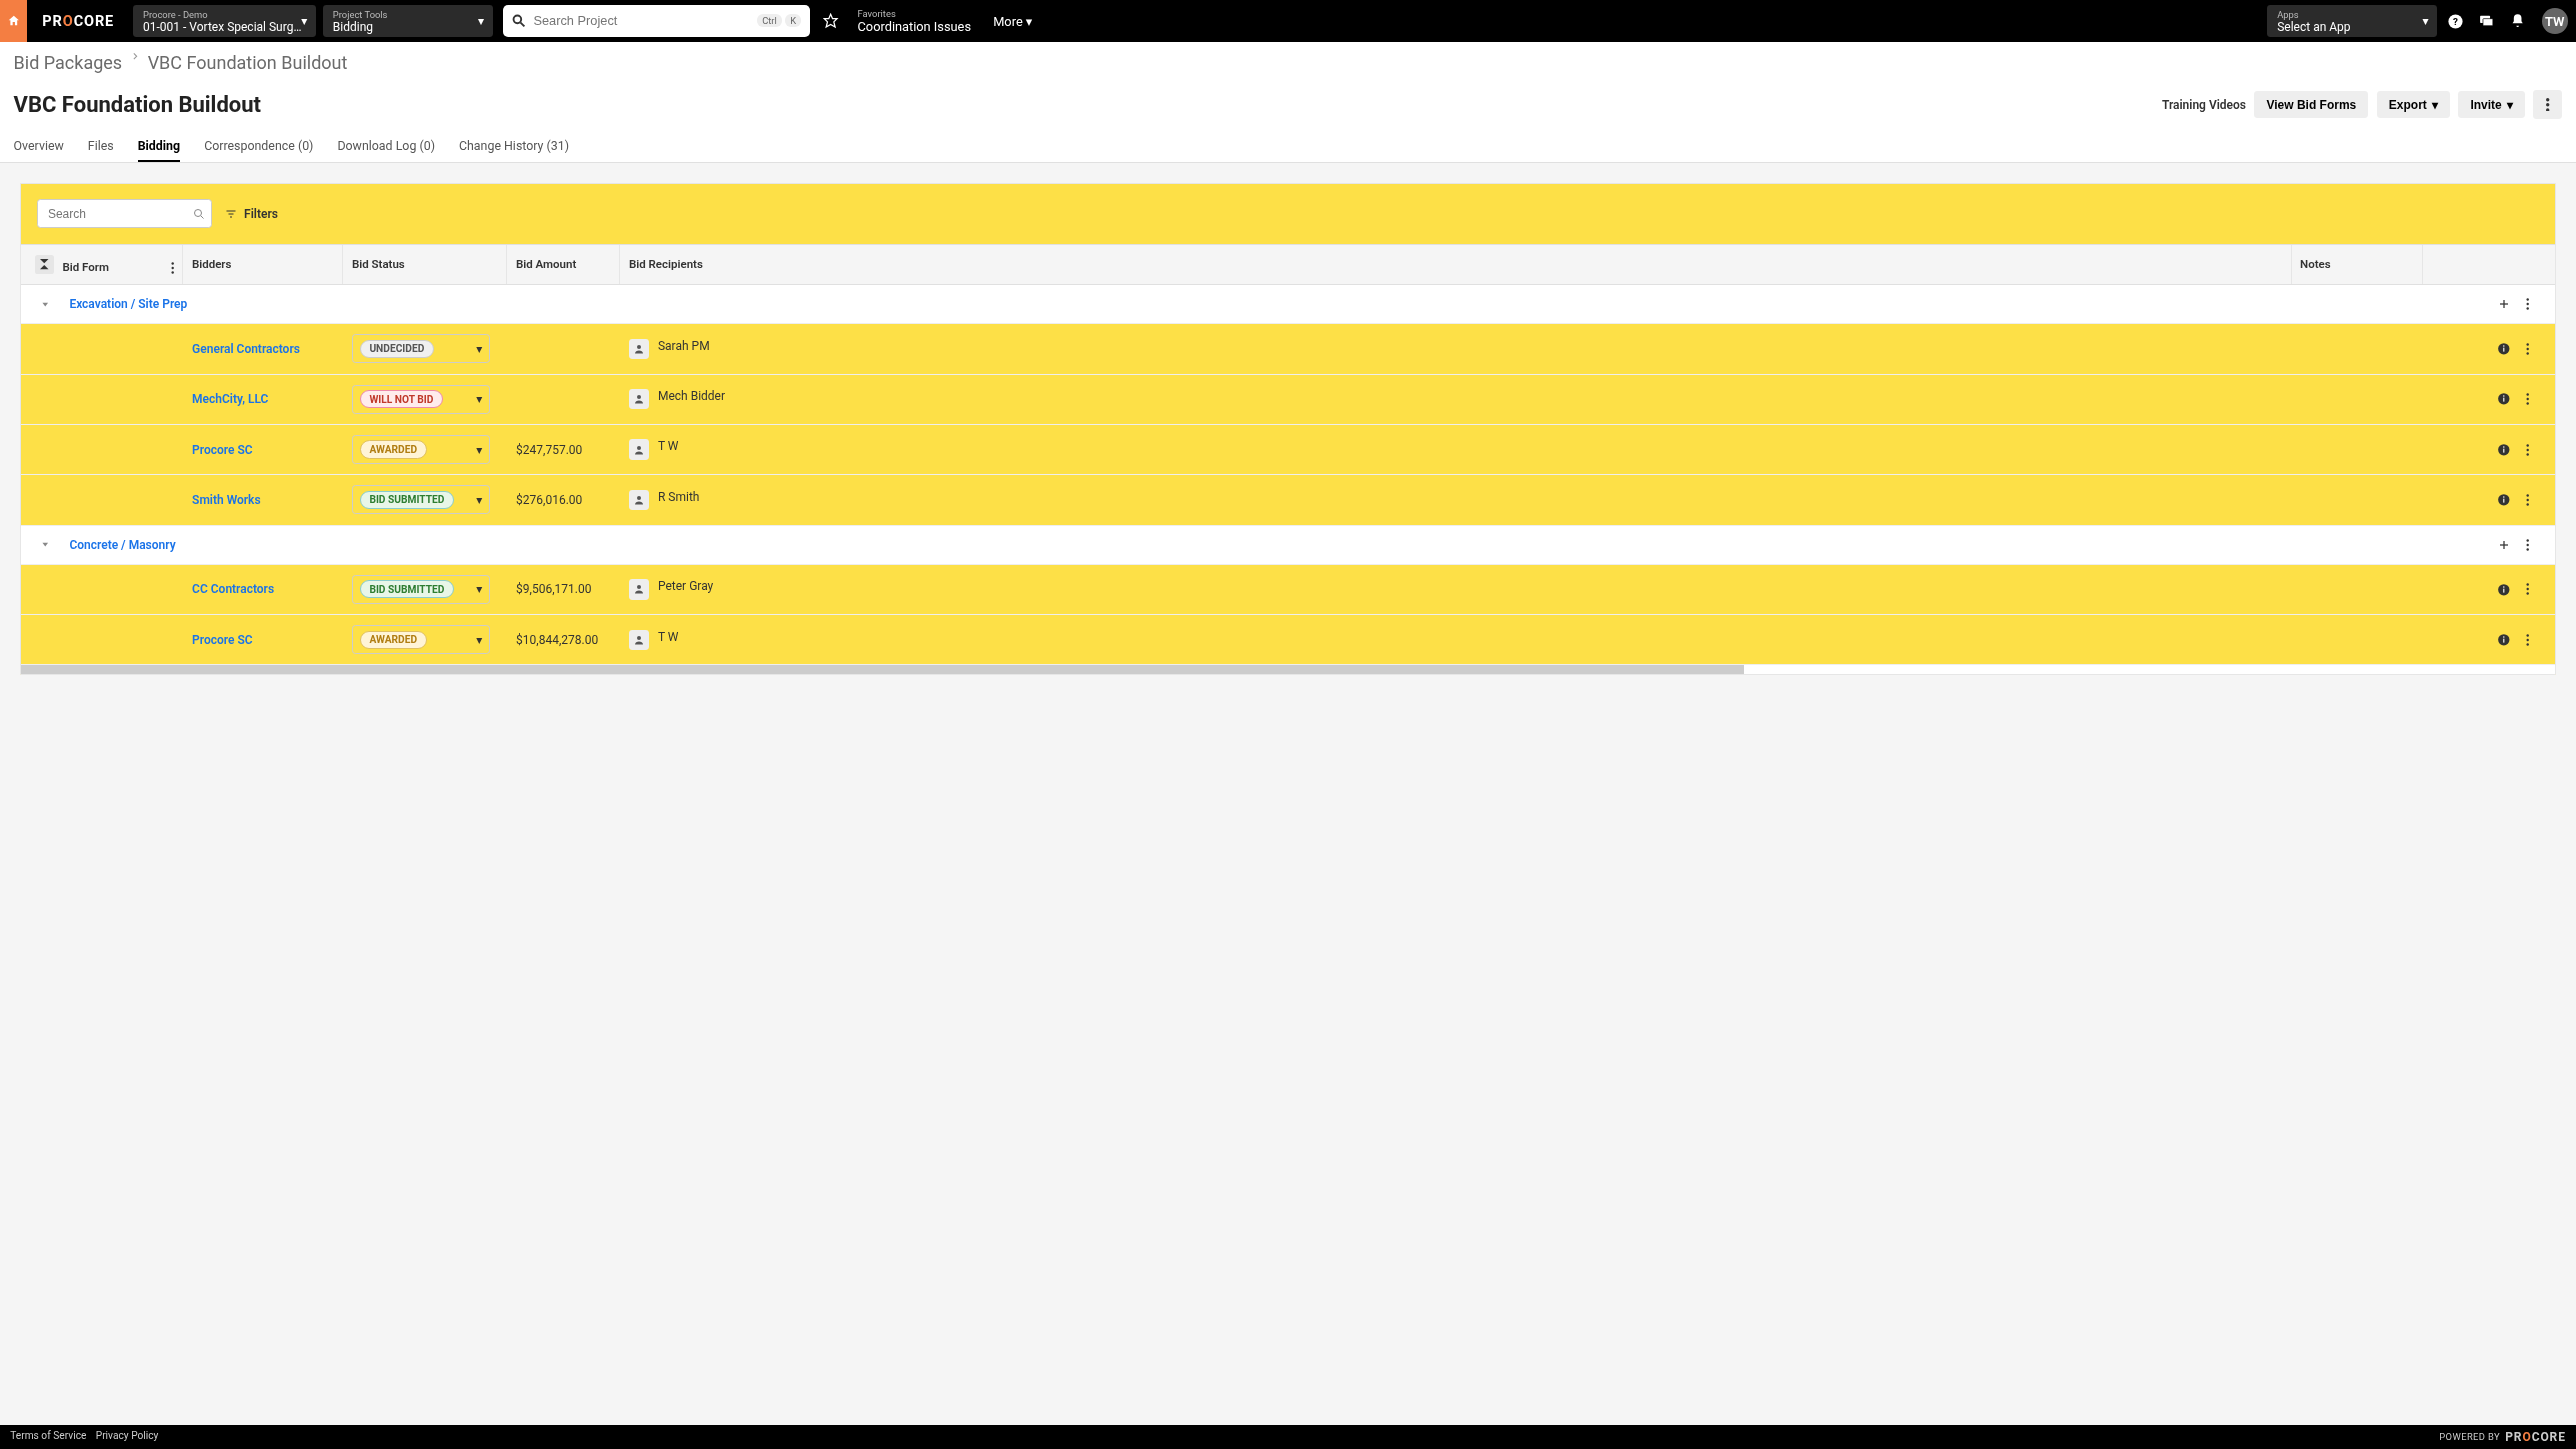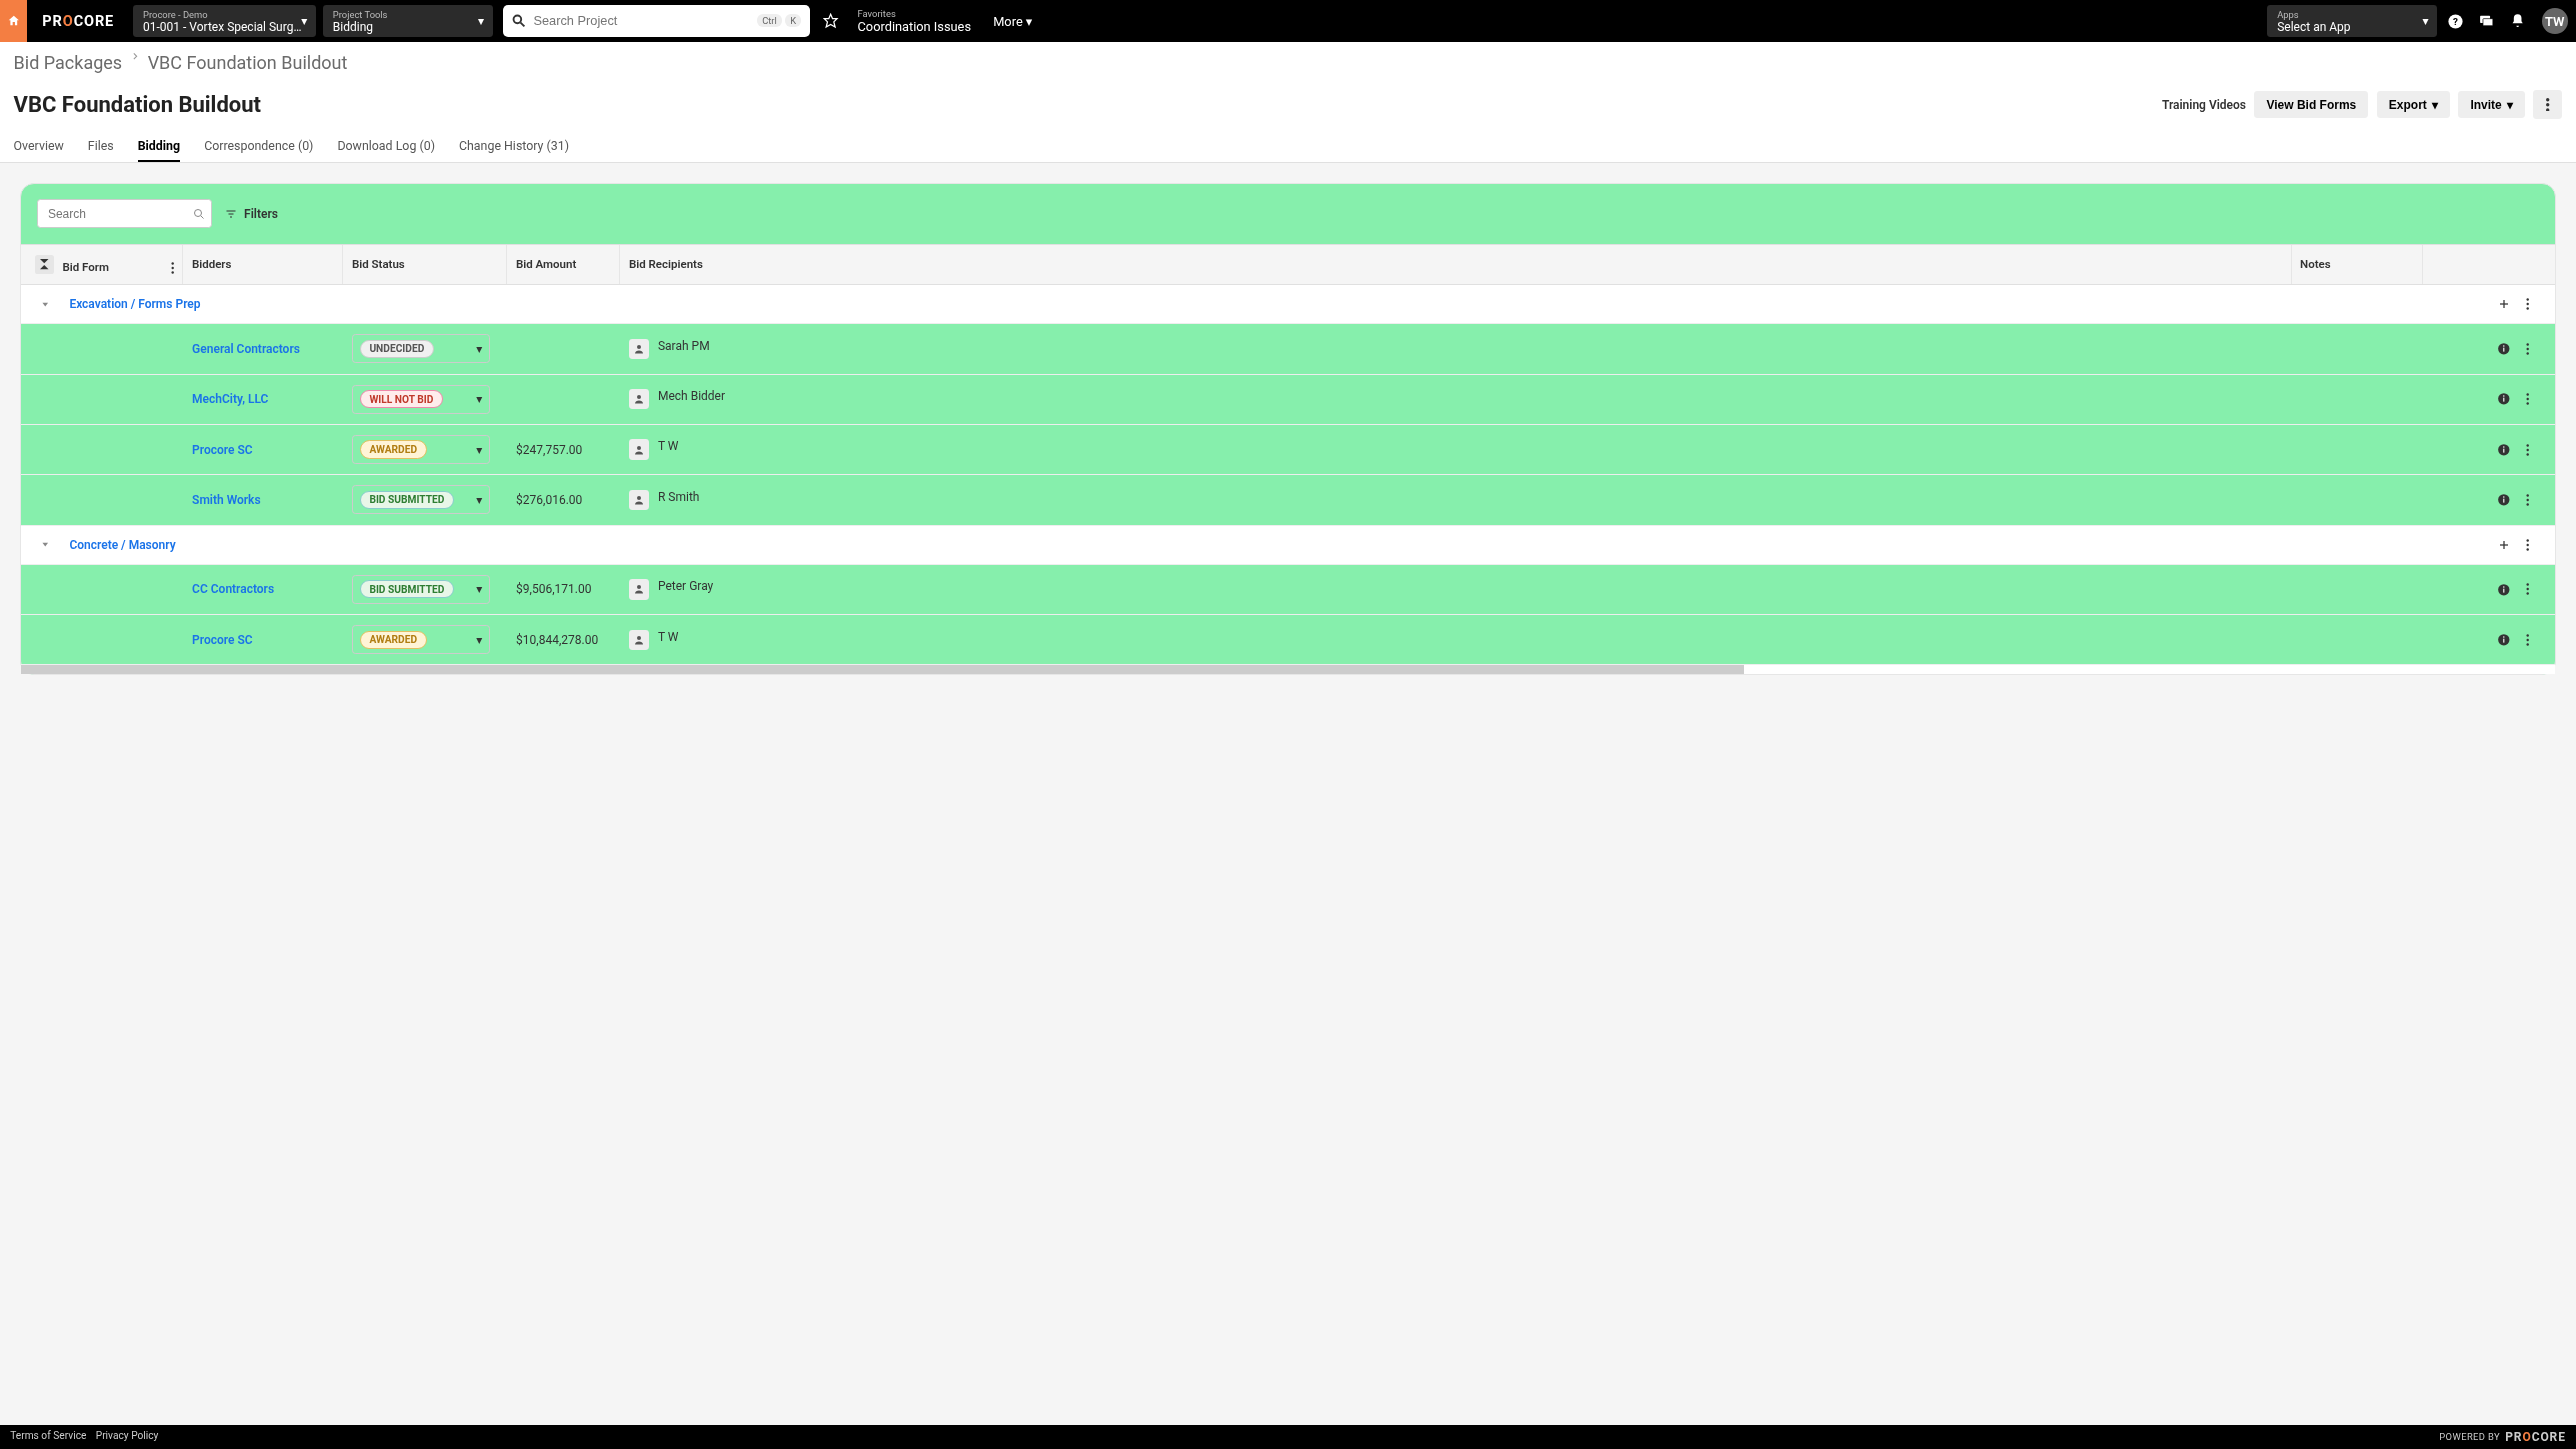--- a/index.html
+++ b/index.html
@@ -39,21 +39,21 @@
 .actions { display: flex; align-items: center; gap: 8.5px; }
 .link-action { font-weight: 600; cursor: pointer; }
 .btn { background: #eee; border: none; border-radius: 3.4px; padding: 6.8px 12px; font-size: 12px; font-weight: 600; cursor: pointer; display: inline-flex; align-items: center; gap: 5.1px;}
 .btn-icon { background: #eee; border:none; border-radius:3.4px; width:29px; height:29px; display:flex; align-items:center; justify-content:center; cursor:pointer;}
 
 .tabs { display: flex; gap: 24px; margin-top: 12px; }
 .tab { padding: 6.8px 0; color: #555; cursor: pointer; border-bottom: 2.6px solid transparent; font-size: 12.4px;}
 .tab.active { color: #000; font-weight: 700; border-bottom-color: #000; }
 
 
-.panel { background: #86efac; margin: 20.4px; border-radius: 14px; border: 0.9px solid #e6e6e6; position: relative;}
+.panel { background: #fde047; margin: 20.4px; border-radius: 1px; border: 0.9px solid #e6e6e6; position: relative;}
 .panel-toolbar { padding: 15.3px; display: flex; gap: 13.6px; align-items: center; }
 .search-input { border: 0.9px solid #ccc; border-radius: 3.4px; height: 29px; width: 175px; padding: 0 25.6px 0 10.2px; font-size: 12px; }
 .search-input-wrap {position:relative;}
 .search-input-wrap .sicon {position:absolute; right:6.8px; top:50%; transform:translateY(-50%); color:#888;}
 .filters-btn { display: flex; align-items: center; gap: 6.8px; font-weight: 600; cursor: pointer; }
 
 
 .grid { border-top: 0.9px solid #e0e0e0; position:relative;}
 .grid-header { background: #f5f5f5; display: flex; font-weight: 600; font-size: 11.5px; color: #333; border-bottom: 0.9px solid #e0e0e0;}
 .col { padding: 10.2px 8.5px; border-right: 0.9px solid #e6e6e6; display:flex; align-items:center;}
@@ -258,21 +258,21 @@
       <div class="col actions-col"></div>
     </div>
 
     <div class="scrollable" id="grid-body">
         <div class="group-row">
           <div class="caret-cell">
             <svg width="8.5" height="8.5" viewBox="0 0 24 24" fill="#888">
               <polygon points="4,8 20,8 12,18"></polygon>
             </svg>
           </div>
-          <div class="group-name">Excavation / Forms Prep</div>
+          <div class="group-name">Excavation / Site Prep</div>
           <div class="group-actions">
             <span class="row-action-icon">
               <svg width="12" height="12" viewBox="0 0 24 24" fill="none" stroke="#333" stroke-width="2.5">
                 <line x1="12" y1="4" x2="12" y2="20"></line>
                 <line x1="4" y1="12" x2="20" y2="12"></line>
               </svg>
             </span>
             <span class="row-action-icon">
               <svg width="3.4" height="12" viewBox="0 0 4 16" fill="#333">
                 <circle cx="2" cy="2" r="1.6"></circle>

